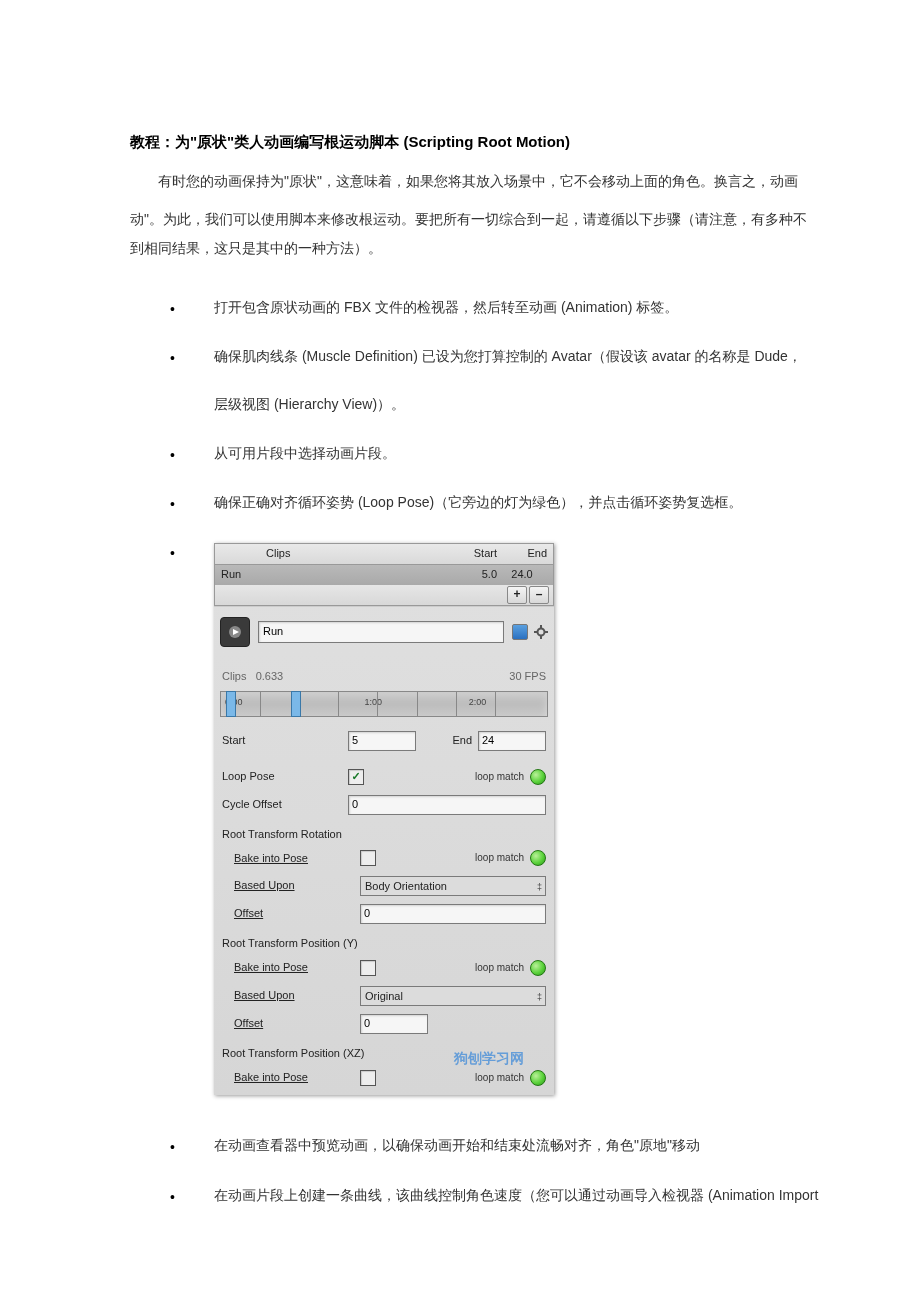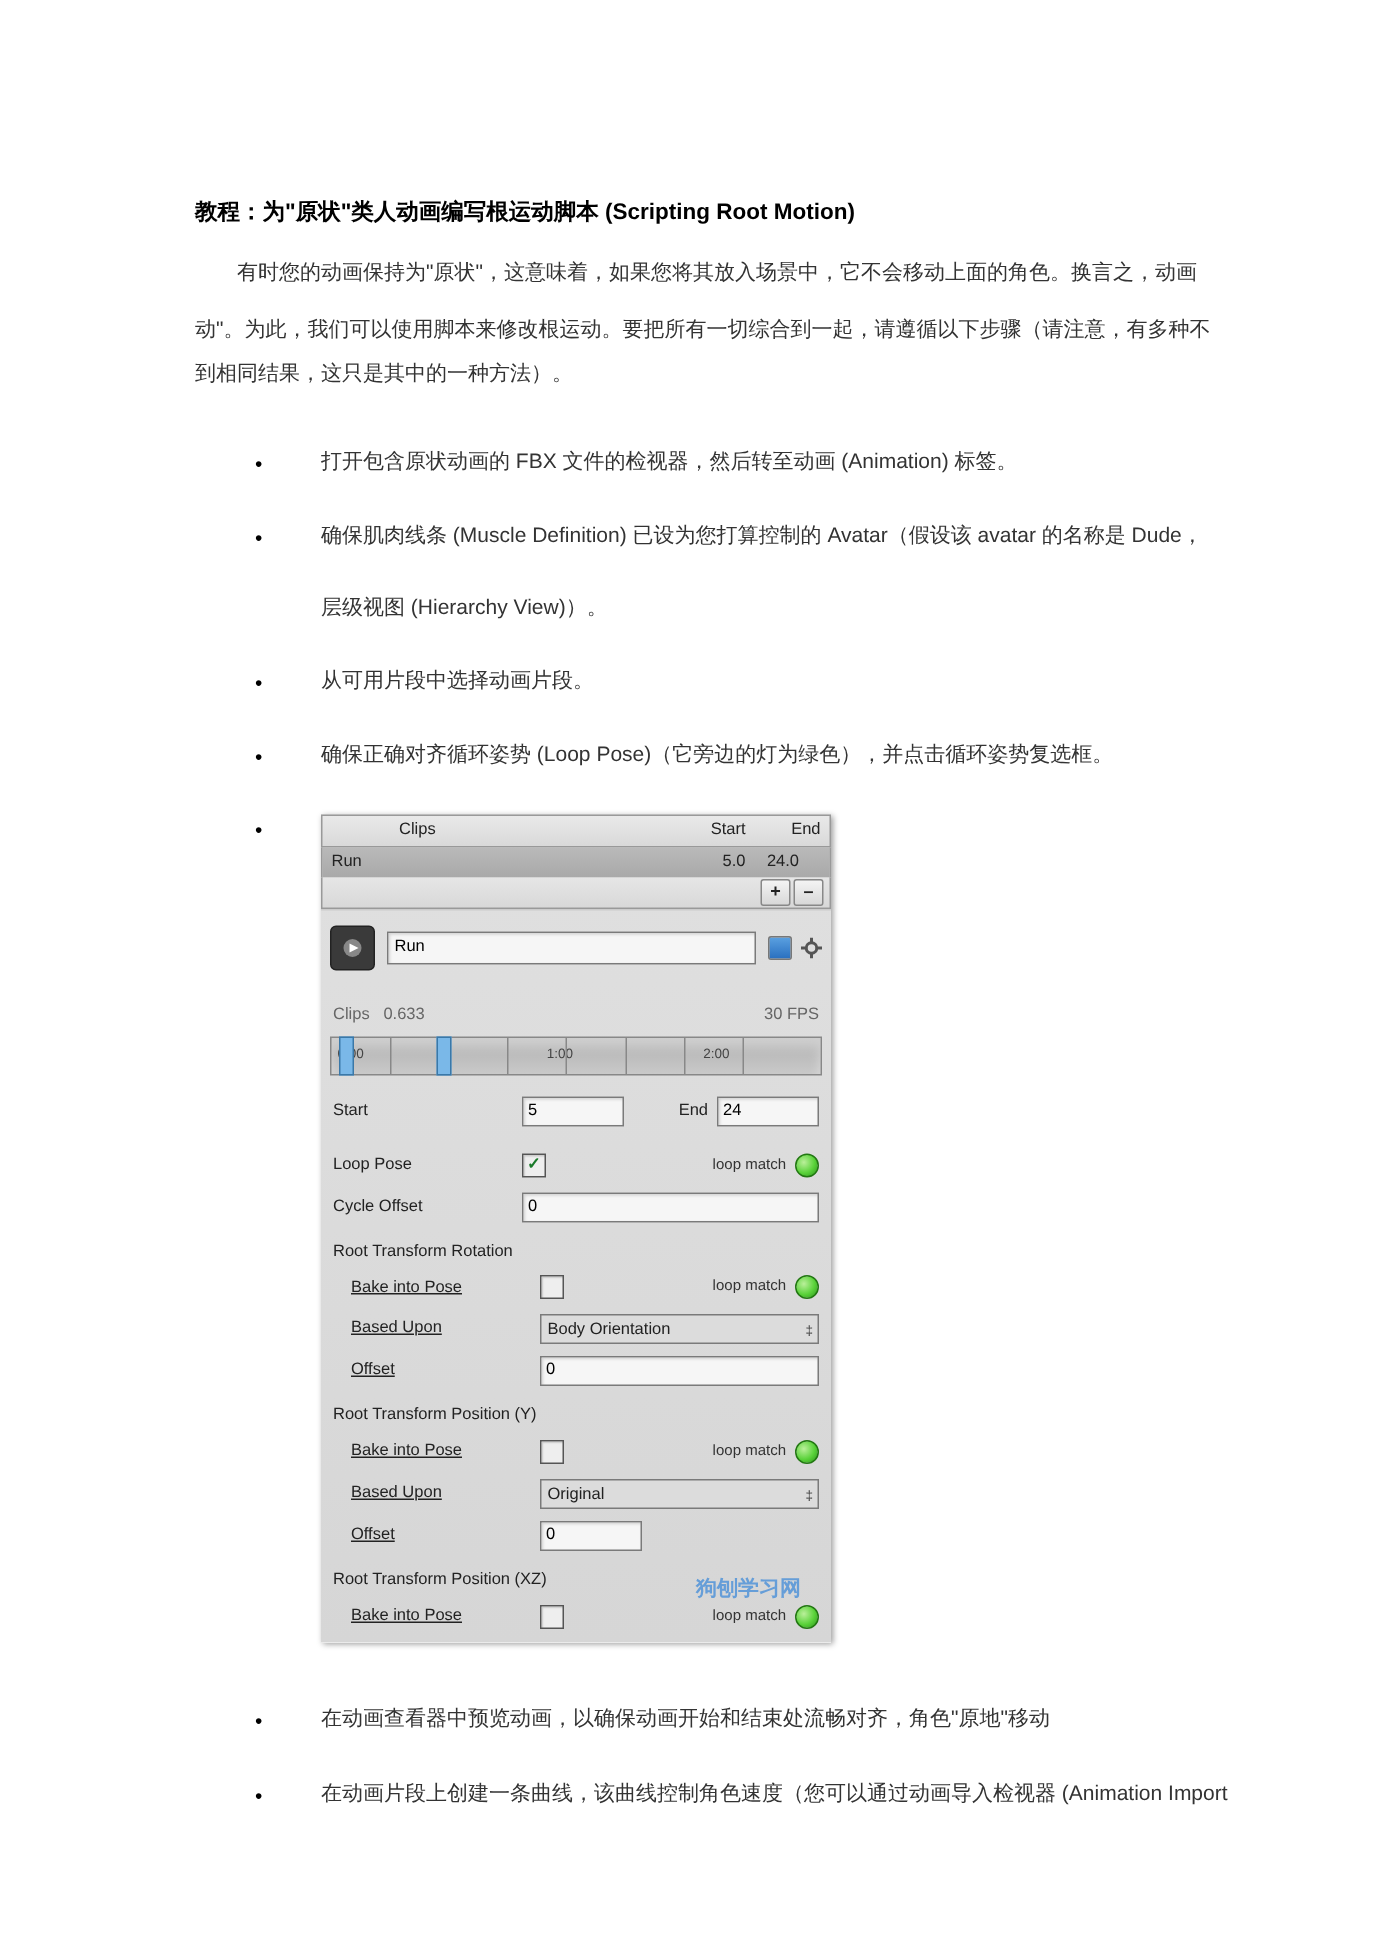--- a/index.html
+++ b/index.html
@@ -320,21 +320,21 @@
         <div class="section-label">Root Transform Position (XZ)</div>
         <div class="row indent" style="padding-bottom:8px">
           <span class="label">Bake into Pose</span>
           <div class="chk"></div>
           <span class="spacer"></span>
           <span class="loop-match">loop match</span>
           <div class="dot"></div>
         </div>
 
       </div>
-      <div class="watermark wm1" style="left:250px; bottom:24px">狗刨学习网</div>
+      <div class="watermark wm1" style="left:240px; bottom:24px">狗刨学习网</div>
       </div>
     </li>
   </ul>
 
   <ul class="bul" style="margin-top:14px">
     <li>在动画查看器中预览动画，以确保动画开始和结束处流畅对齐，角色"原地"移动</li>
     <li>在动画片段上创建一条曲线，该曲线控制角色速度（您可以通过动画导入检视器 (Animation Import</li>
   </ul>
 </div>
 

